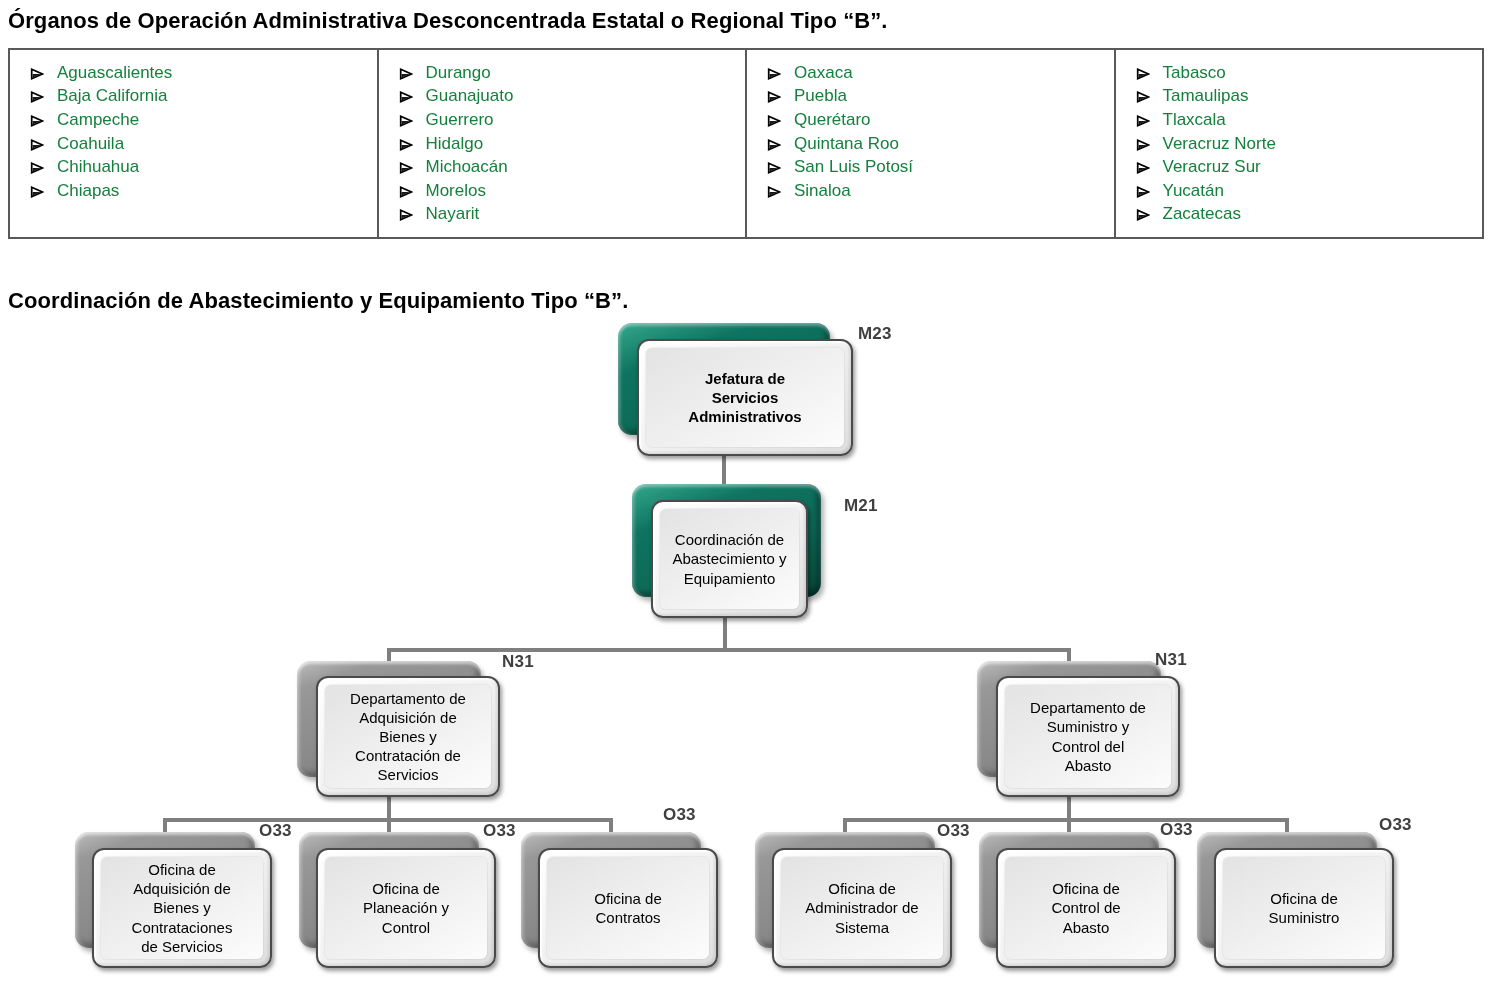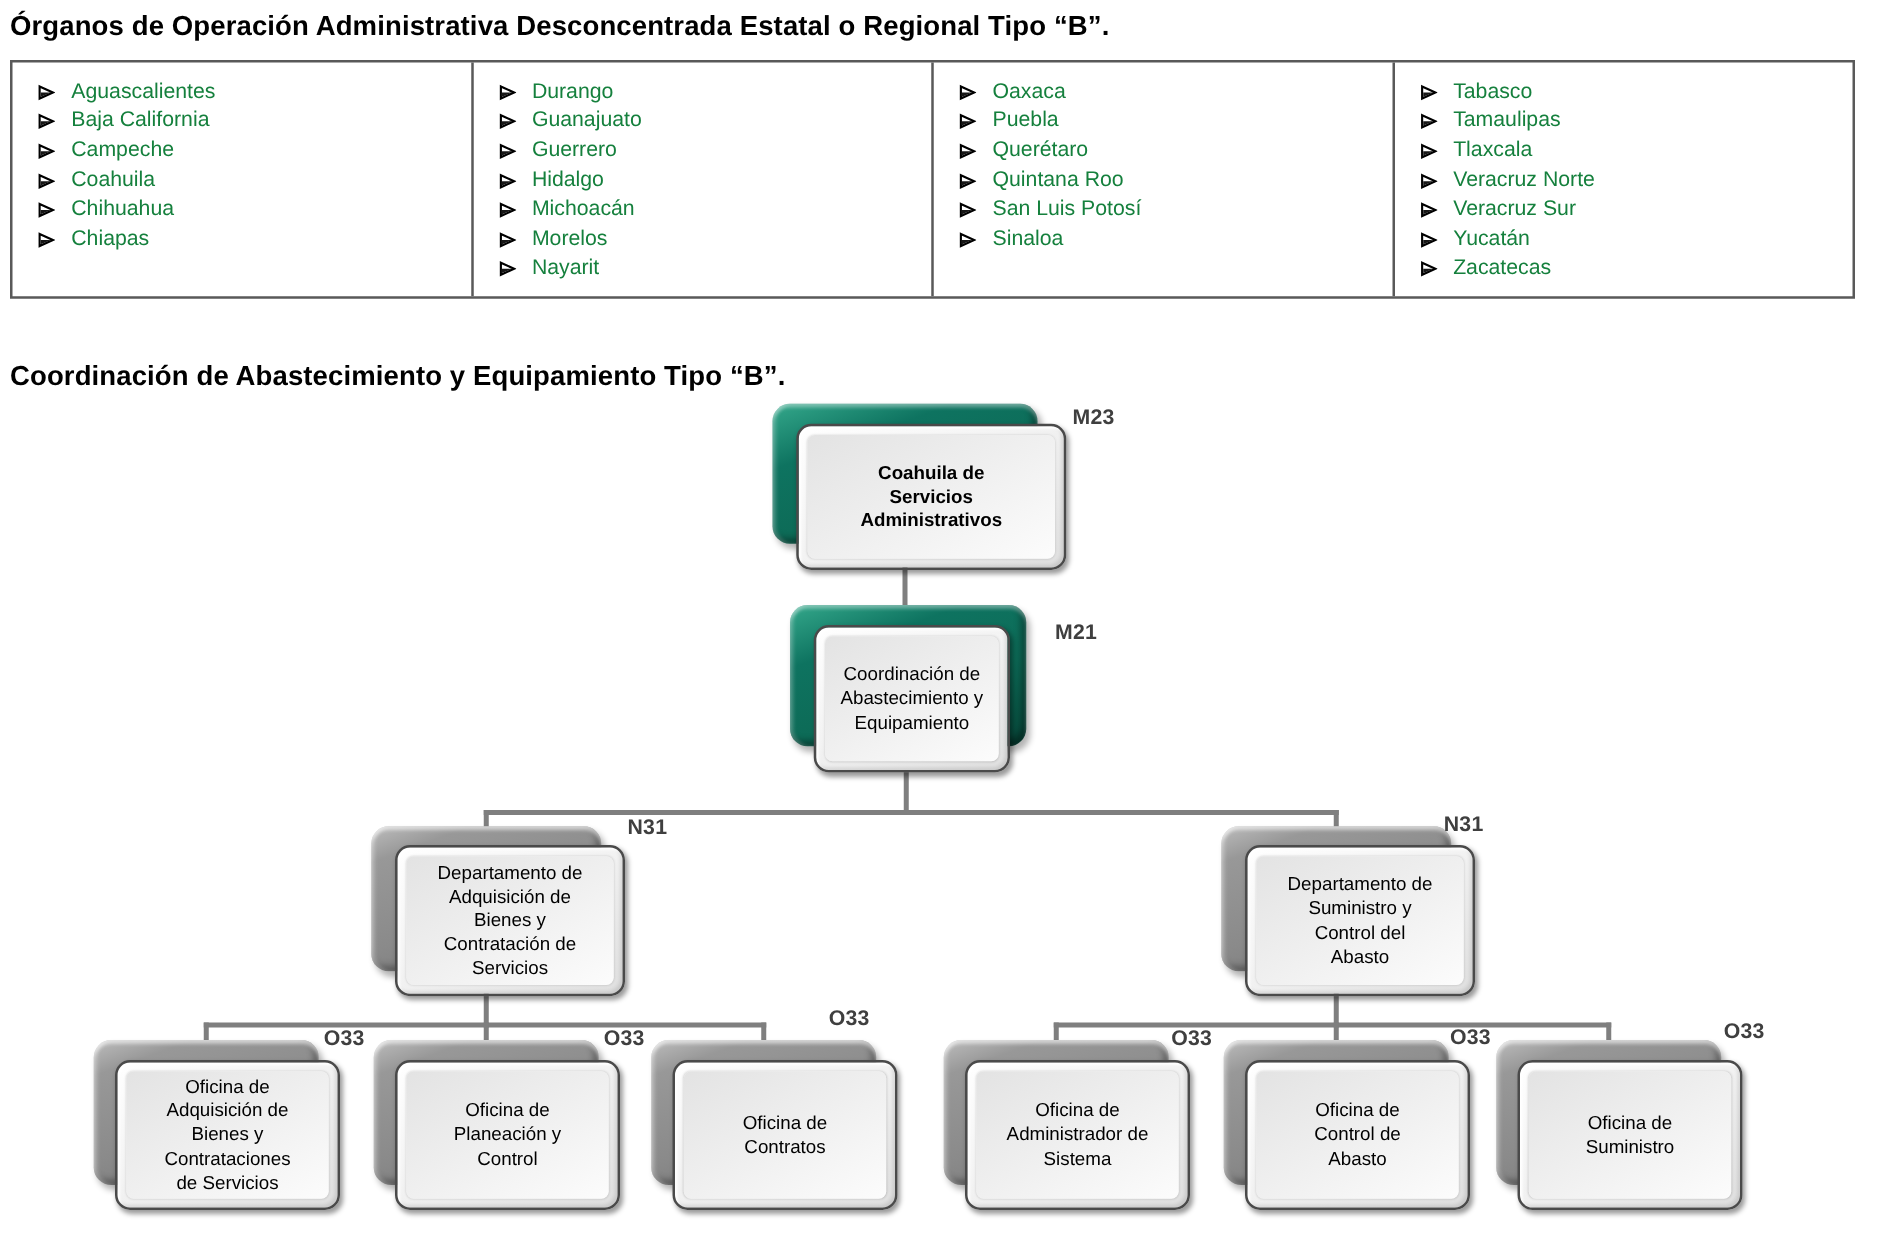--- a/index.html
+++ b/index.html
@@ -283,21 +283,21 @@
     <div class="connector" style="left: 163px; top: 818px; width: 4px; height: 18px;"></div>
     <div class="connector" style="left: 387px; top: 818px; width: 4px; height: 18px;"></div>
     <div class="connector" style="left: 609px; top: 818px; width: 4px; height: 18px;"></div>
     <div class="connector" style="left: 1067px; top: 794px; width: 4px; height: 28px;"></div>
     <div class="connector" style="left: 843px; top: 818px; width: 446px; height: 4px;"></div>
     <div class="connector" style="left: 843px; top: 818px; width: 4px; height: 18px;"></div>
     <div class="connector" style="left: 1067px; top: 818px; width: 4px; height: 18px;"></div>
     <div class="connector" style="left: 1285px; top: 818px; width: 4px; height: 18px;"></div>
     <div class="shadow-box green" style="left: 618px; top: 323px; width: 212px; height: 112px;"></div>
     <div class="front-box bold" style="left: 637px; top: 339px; width: 216px; height: 117px;">
-      <span class="node-text">Coahuila de
+      <span class="node-text">Jefatura de
 Servicios
 Administrativos</span>
     </div>
     <div class="grade-label" style="left: 858px; top: 324px;">M23</div>
     <div class="shadow-box green" style="left: 632px; top: 484px; width: 189px; height: 113px;"></div>
     <div class="front-box" style="left: 651px; top: 500px; width: 157px; height: 118px;">
       <span class="node-text">Coordinación de
 Abastecimiento y
 Equipamiento</span>
     </div>

